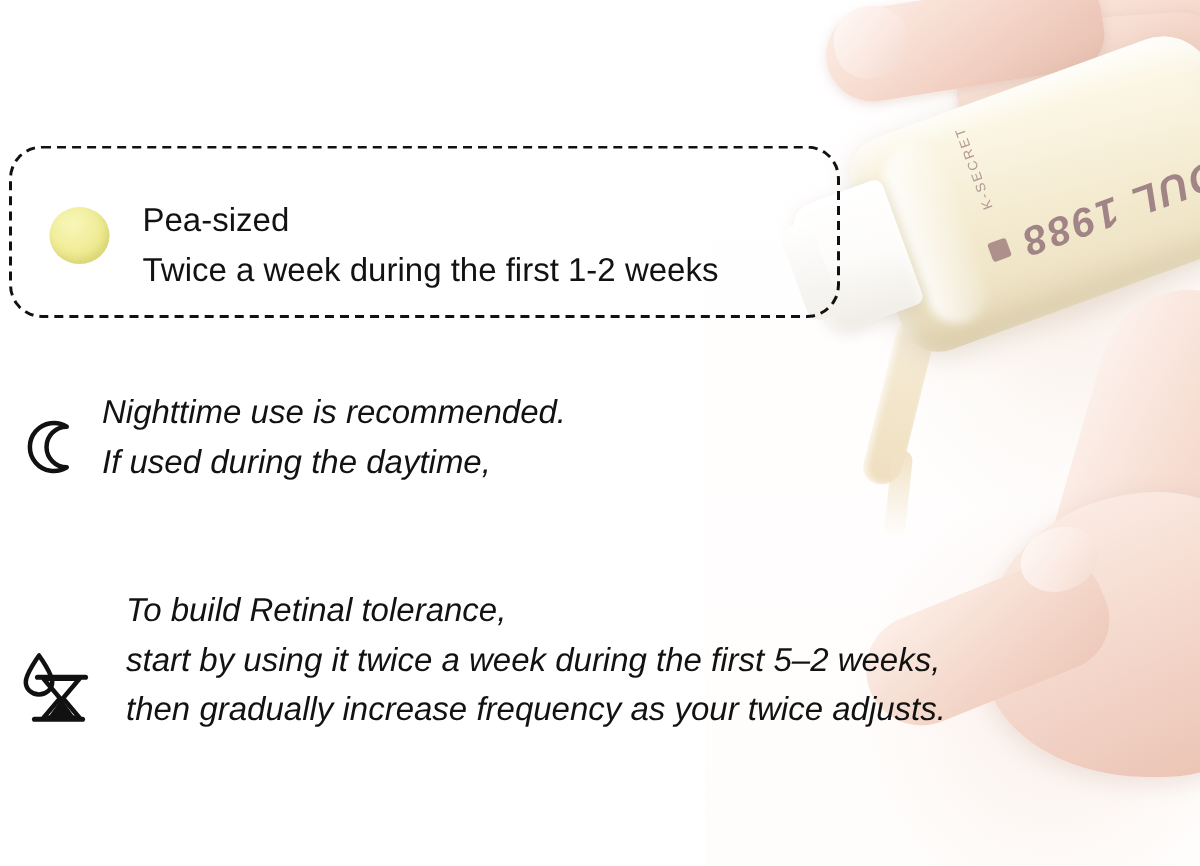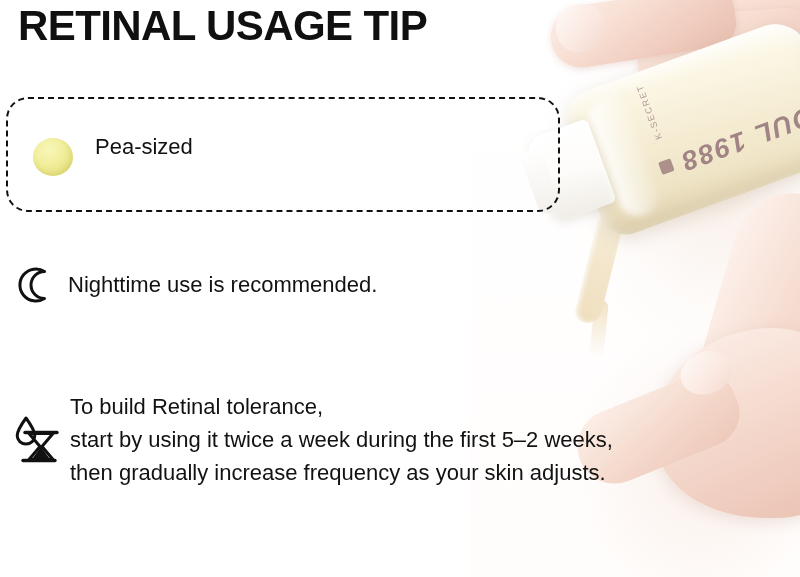--- a/index.html
+++ b/index.html
@@ -268,42 +268,43 @@
     font-size: 22px;
     line-height: 33px;
     color: #121212;
     white-space: nowrap;
   }
   .box-text div { display: block; }
 
   .tip-row {
     position: absolute;
     display: flex;
-    align-items: center;
+    align-items: flex-end;
+    font-style: italic;
   }
   .tip-row .tip-icon {
     flex: 0 0 auto;
     display: block;
   }
   .tip-row .tip-text {
     font-family: "Liberation Sans", sans-serif;
     font-size: 22px;
     line-height: 33px;
     color: #121212;
     white-space: nowrap;
   }
   .tip-row .tip-text div { display: block; }
 
   #tip-row-night { left: 14px; top: 258px; }
   #tip-row-night .tip-icon { width: 44px; margin-top: 6px; }
   #tip-row-night .tip-text { margin-left: 10px; }
 
   #tip-row-tolerance { left: 14px; top: 390px; }
   #tip-row-tolerance .tip-icon { width: 44px; margin-top: 4px; }
-  #tip-row-tolerance .tip-text { margin-left: 12px; }
+  #tip-row-tolerance .tip-text { margin-left: 26px; }
 </style>
 </head>
 <body>
 
 <div id="canvas">
 
   <div class="photo-layer">
     <div class="photo-wash"></div>
 
     <div class="hand-top">
@@ -329,38 +330,39 @@
     <div class="hand-bottom">
       <div class="forearm"></div>
       <div class="palm"></div>
       <div class="thumb"></div>
       <div class="nail-bottom"></div>
     </div>
   </div>
 
   <div class="content-layer">
 
-    <div class="page-title">RETINAL USAGE TIP</div>
 
     <div class="dashed-box"></div>
 
     <div class="pea-dot"></div>
 
     <div class="box-text">
       <div>Pea-sized</div>
+      <div>Twice a week during the first 1-2 weeks</div>
     </div>
 
     <div class="tip-row" id="tip-row-night">
       <span class="tip-icon">
         <svg width="42" height="42" viewBox="0 0 42 42" aria-hidden="true">
           <path d="M30.5 7.5 A16 16 0 1 0 30.5 34.5 A13.2 13.2 0 0 1 30.5 7.5 Z" fill="none" stroke="#111111" stroke-width="3" stroke-linejoin="round" stroke-linecap="round"></path>
         </svg>
       </span>
       <span class="tip-text">
         <div>Nighttime use is recommended.</div>
+        <div>If used during the daytime,</div>
       </span>
     </div>
 
     <div class="tip-row" id="tip-row-tolerance">
       <span class="tip-icon">
         <svg width="46" height="50" viewBox="0 0 46 50" aria-hidden="true">
 
           <path d="M12 3 C12 3 3.2 15.2 3.2 20.6 C3.2 25.4 7.1 29 12 29
                    C16.9 29 20.8 25.4 20.8 20.6 C20.8 15.2 12 3 12 3 Z" fill="#ffffff" stroke="#111111" stroke-width="3" stroke-linejoin="round"></path>
 
@@ -369,18 +371,18 @@
           <line x1="9" y1="45.5" x2="41" y2="45.5" stroke="#111111" stroke-width="3.4" stroke-linecap="round"></line>
 
           <path d="M15 18.5 L39 18.5 L28 31.5 L39 44.5 L15 44.5 L26 31.5 Z" fill="none" stroke="#111111" stroke-width="3" stroke-linejoin="round"></path>
 
           <path d="M27 31.8 L35.5 43.6 L18.5 43.6 Z" fill="#111111"></path>
         </svg>
       </span>
       <span class="tip-text">
         <div>To build Retinal tolerance,</div>
         <div>start by using it twice a week during the first 5–2 weeks,</div>
-        <div>then gradually increase frequency as your skin adjusts.</div>
+        <div>then gradually increase frequency as your twice adjusts.</div>
       </span>
     </div>
 
   </div>
 </div>
 
 </body></html>

